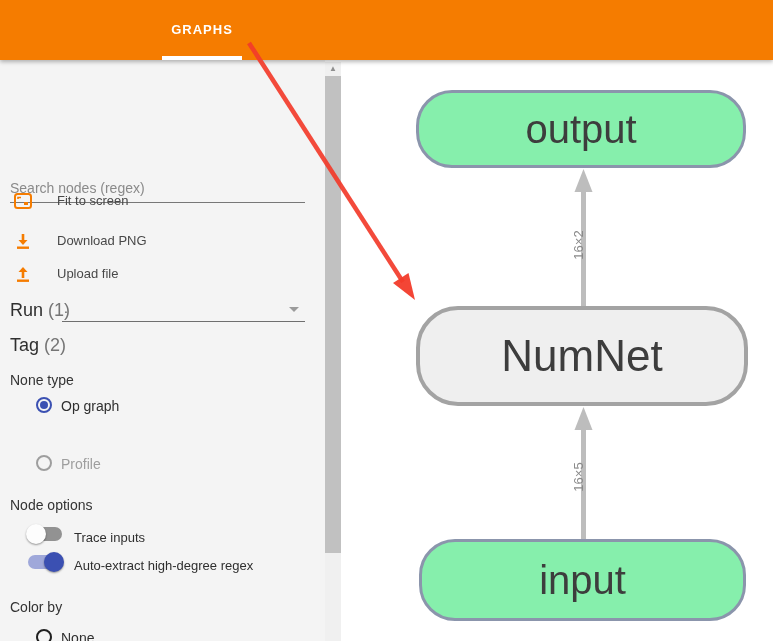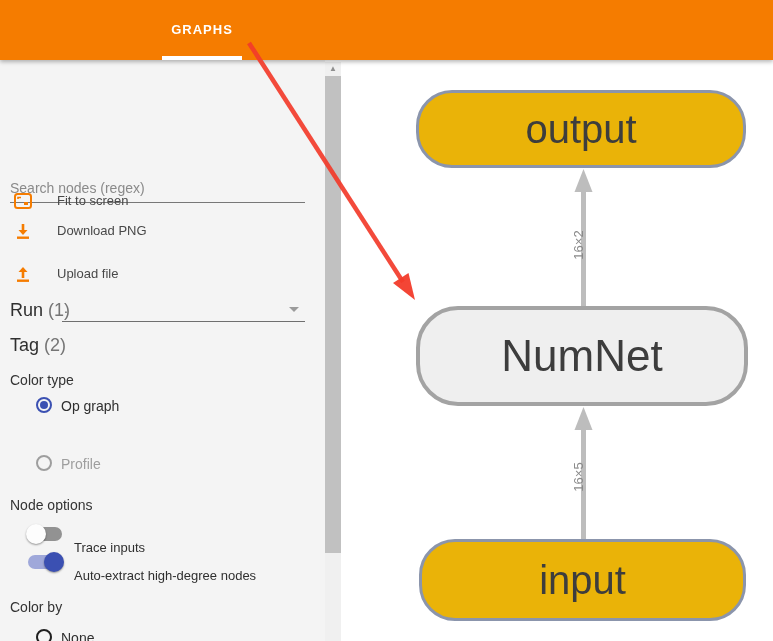--- a/index.html
+++ b/index.html
@@ -45,33 +45,33 @@
   .radio-row .lbl.dim { color:#9e9e9e; }
 
   .toggle-row { position:absolute; left:0; width:325px; height:22px; cursor:pointer; }
   .toggle { position:absolute; left:26px; top:1px; width:38px; height:20px; }
   .toggle .track { position:absolute; left:2px; top:3px; width:34px; height:14px; border-radius:7px; }
   .toggle .knob { position:absolute; top:0; width:20px; height:20px; border-radius:50%; box-shadow:0 1px 2px rgba(0,0,0,.4); }
   .toggle.off .track { background:#929292; }
   .toggle.off .knob { left:0; background:#fdfdfd; }
   .toggle.on .track { background:#9fa8da; }
   .toggle.on .knob { left:18px; background:#3b50b2; }
-  .toggle-row .lbl { position:absolute; left:74px; top:17px; font-size:13px; color:#2f2f2f; }
+  .toggle-row .lbl { position:absolute; left:74px; top:7px; font-size:13px; color:#2f2f2f; }
 
   
   .sb-scrollbar { position:absolute; top:62px; left:325px; width:16px; height:579px; background:#f0f0f0; z-index:11; }
   .sb-up { position:absolute; top:0; left:0; width:16px; height:14px; color:#8f8f8f; font-size:8px;
            text-align:center; line-height:14px; cursor:pointer; }
   .sb-thumb { position:absolute; top:14px; left:0; width:16px; height:477px; background:#c1c1c1; cursor:pointer; }
 
   
   .graph-area { position:absolute; top:60px; left:341px; width:432px; height:581px; background:#fff; z-index:1; }
   .gnode { position:absolute; display:flex; align-items:center; justify-content:center;
            color:#3d3d3d; cursor:pointer; z-index:3; }
-  .gnode.io { background:#eab308; border:3px solid #8b95ac; border-radius:36px; font-size:40px; }
+  .gnode.io { background:#86efac; border:3px solid #8b95ac; border-radius:36px; font-size:40px; }
   .gnode.meta { background:#efefef; border:4px solid #a3a3a3; border-radius:42px; font-size:44px; }
   #node-output { left:416px; top:90px; width:330px; height:78px; }
   #node-numnet { left:416px; top:306px; width:332px; height:100px; }
   #node-input  { left:419px; top:539px; width:327px; height:82px; }
 
   .edges-svg { position:absolute; top:0; left:0; width:773px; height:641px; z-index:2; pointer-events:none; }
   .edge-label { position:absolute; width:44px; height:16px; text-align:center; font-size:13px; color:#8a8a8a;
                 transform:rotate(-90deg); z-index:4; }
   #edge-label-top { left:557px; top:237px; }
   #edge-label-bottom { left:557px; top:469px; }
@@ -97,21 +97,21 @@
     <span class="ico">
       <svg width="20" height="20" viewBox="0 0 20 20">
         <rect x="2" y="3" width="16" height="14" rx="2.5" fill="none" stroke="#f57c00" stroke-width="2"></rect>
         <path d="M5 8 V6.5 H8" fill="none" stroke="#f57c00" stroke-width="1.6"></path>
         <rect x="11" y="11" width="4" height="3" fill="#f57c00"></rect>
       </svg>
     </span>
     <span class="lbl">Fit to screen</span>
   </div>
 
-  <div class="action-row" style="top:160px;">
+  <div class="action-row" style="top:170px;">
     <span class="ico">
       <svg width="20" height="20" viewBox="0 0 20 20">
         <path d="M10 3 V11" stroke="#f57c00" stroke-width="2.6"></path>
         <path d="M5.5 9 L10 14 L14.5 9 Z" fill="#f57c00"></path>
         <rect x="4" y="15.5" width="12" height="2.4" fill="#f57c00"></rect>
       </svg>
     </span>
     <span class="lbl">Download PNG</span>
   </div>
 
@@ -131,21 +131,21 @@
   </div>
   <div class="select-field" style="top:238px;">
     <span class="select-value">.</span>
     <span class="caret"></span>
   </div>
 
   <div class="field-label" style="top:275px;">
     <span>Tag</span> <span class="count">(2)</span>
   </div>
 
-  <div class="section-label" style="top:312px;">Color type</div>
+  <div class="section-label" style="top:312px;">None type</div>
 
   <div class="radio-row" style="top:336px;">
     <span class="radio selected"></span>
     <span class="lbl">Op graph</span>
   </div>
   <div class="radio-row" style="top:394px;">
     <span class="radio"></span>
     <span class="lbl dim">Profile</span>
   </div>
 
@@ -156,21 +156,21 @@
       <span class="track"></span>
         <span class="knob"></span>
     </span>
     <span class="lbl">Trace inputs</span>
   </div>
   <div class="toggle-row" style="top:491px;">
     <span class="toggle on">
       <span class="track"></span>
         <span class="knob"></span>
     </span>
-    <span class="lbl">Auto-extract high-degree nodes</span>
+    <span class="lbl">Auto-extract high-degree regex</span>
   </div>
 
   <div class="section-label" style="top:539px;">Color by</div>
 
   <div class="radio-row" style="top:568px;">
     <span class="radio dark"></span>
     <span class="lbl">None</span>
   </div>
 
 </div>

